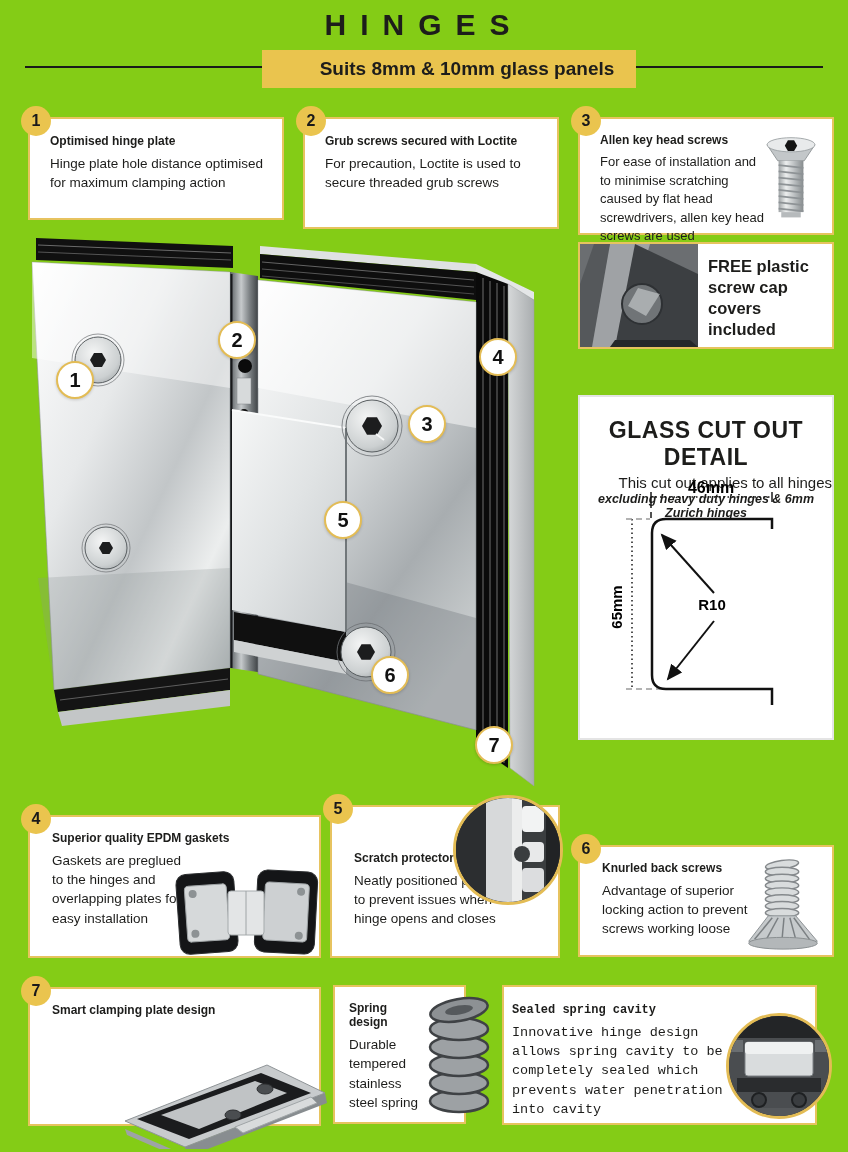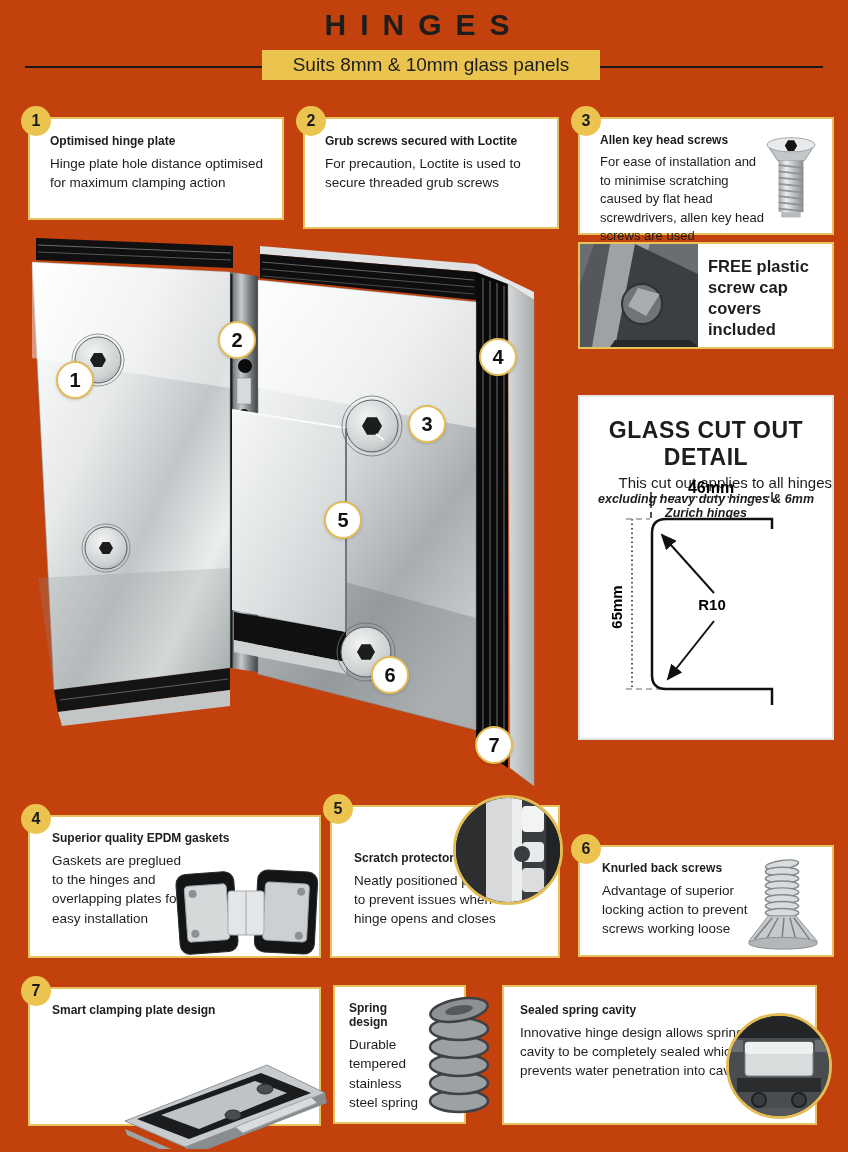--- a/index.html
+++ b/index.html
@@ -1,22 +1,22 @@
 <!DOCTYPE html>
 <html><head>
 <meta charset="utf-8">
 <style>
   html,body{margin:0;padding:0;background:#ffffff;}
-  .page{position:relative;width:848px;height:1152px;background:#c2410c;overflow:hidden;
+  .page{position:relative;width:848px;height:1152px;background:#84cc16;overflow:hidden;
         font-family:"Liberation Sans",sans-serif;color:#1d1d1b;}
   .page-title{position:absolute;top:8px;left:0;width:100%;text-align:center;
         font-size:30px;font-weight:bold;letter-spacing:14px;margin:0;}
   .divider{position:absolute;top:66px;left:25px;right:25px;border-top:2px solid #1a1a1a;}
-  .banner{position:absolute;left:262px;top:50px;width:338px;height:30px;background:#EAC44E;
-        display:flex;align-items:center;justify-content:center;font-weight:normal;font-size:19px;z-index:2;}
+  .banner{position:absolute;left:262px;top:50px;width:338px;height:38px;background:#EAC44E;
+        display:flex;align-items:center;justify-content:center;font-weight:bold;font-size:19px;z-index:2;padding-left:36px;}
   .fbox{position:absolute;border:2px solid #E7C35F;background:#fff;box-sizing:border-box;}
   .gbox{position:absolute;border:2px solid #E4E4E4;background:#fff;box-sizing:border-box;}
   .badge-y{position:absolute;width:30px;height:30px;border-radius:50%;background:#EAC44E;
         display:flex;align-items:center;justify-content:center;font-weight:bold;font-size:16px;
         color:#1a1a1a;z-index:5;}
   .badge-w{position:absolute;width:38px;height:38px;border-radius:50%;background:#fff;
         border:2px solid #E3BC55;box-sizing:border-box;display:flex;align-items:center;justify-content:center;
         font-weight:bold;font-size:20px;color:#111;z-index:6;box-shadow:0 1px 3px rgba(0,0,0,.18);}
   .ftitle{font-weight:bold;font-size:12px;line-height:1.18;margin:0 0 6px 0;}
   .fbody{font-size:13.5px;line-height:1.42;}
@@ -347,21 +347,21 @@
         <ellipse cx="36" cy="70" rx="29" ry="11"></ellipse>
         <ellipse cx="36" cy="52" rx="29" ry="11"></ellipse>
         <ellipse cx="36" cy="34" rx="29" ry="11"></ellipse>
         <ellipse cx="36" cy="15" rx="29" ry="11" transform="rotate(-10 36 15)" fill="#8d9194"></ellipse>
       </g>
       <ellipse cx="36" cy="15" rx="14" ry="4.5" transform="rotate(-10 36 15)" fill="#55595c"></ellipse>
     </svg>
   </div>
 
   <div class="fbox" style="left:502px;top:985px;width:315px;height:140px;">
-    <div style="padding:16px 10px 0 16px;">
+    <div style="padding:16px 10px 0 8px;font-family:Liberation Mono, monospace;">
       <p class="ftitle">Sealed spring cavity</p>
       <div class="fbody" style="width:226px;">Innovative hinge design allows spring cavity to be completely sealed which prevents water penetration into cavity</div>
     </div>
     <div class="circle-photo" style="left:222px;top:26px;width:100px;height:100px;">
       <svg width="100" height="100" viewBox="0 0 100 100">
         <rect width="100" height="100" fill="#4a4d50"></rect>
         <rect x="0" y="0" width="100" height="22" fill="#232527"></rect>
         <rect x="0" y="24" width="14" height="12" fill="#6a6e71"></rect>
         <rect x="86" y="24" width="14" height="12" fill="#6a6e71"></rect>
         <rect x="16" y="26" width="68" height="34" rx="3" fill="#d9dcdd" stroke="#7e8386"></rect>

